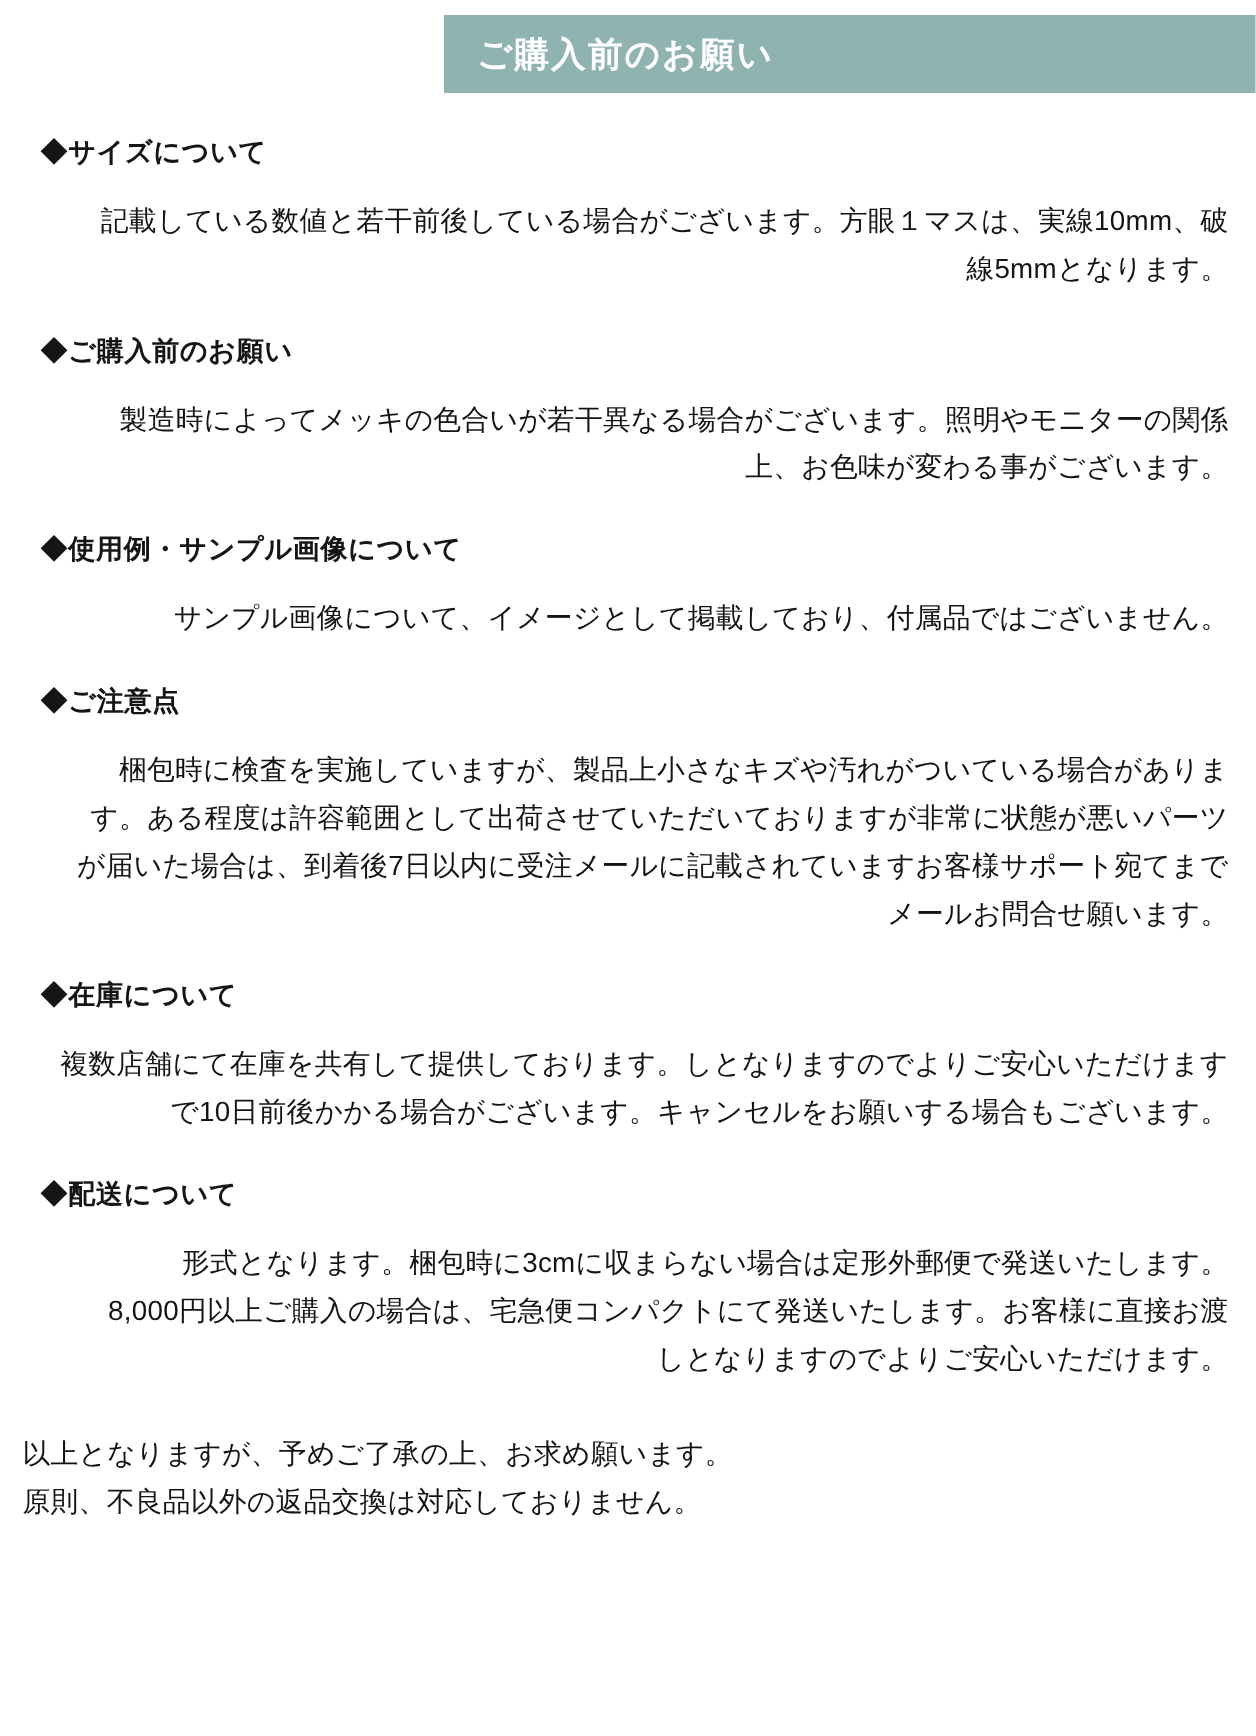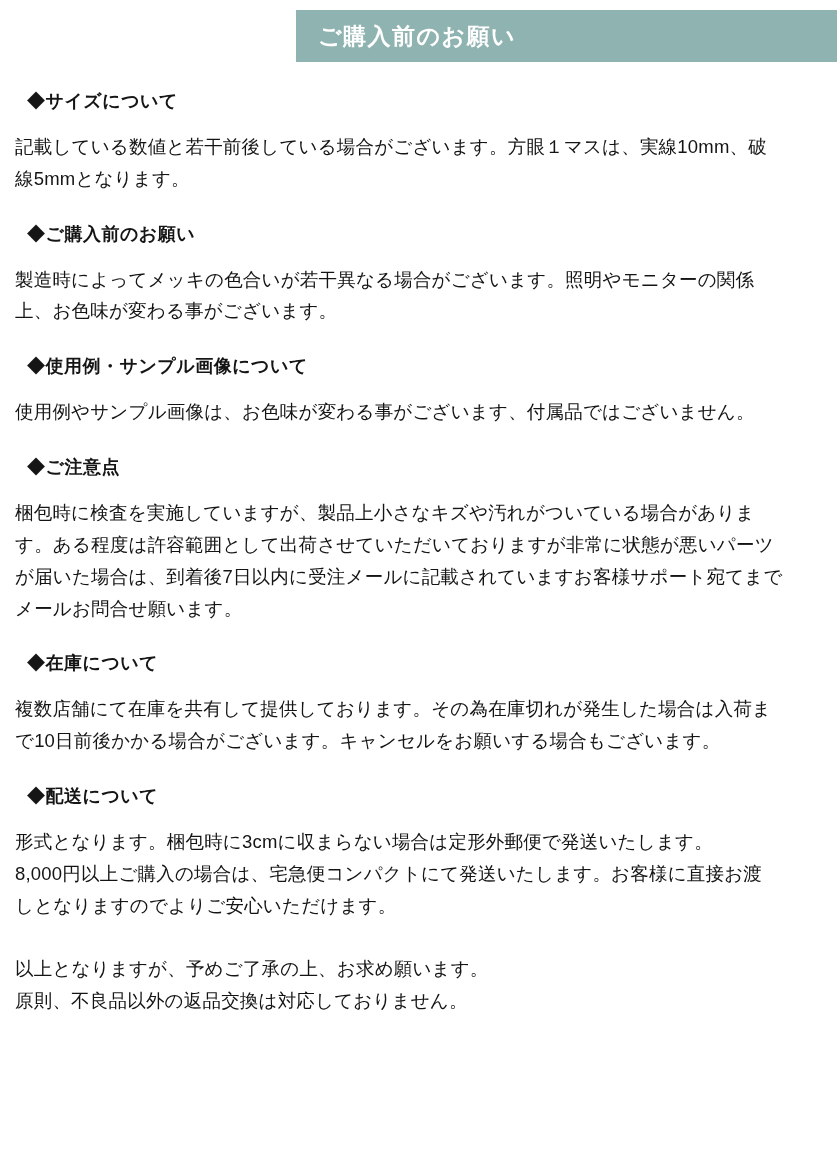--- a/index.html
+++ b/index.html
@@ -83,20 +83,21 @@
   .section-body {
     font-size: 18.5px;
     line-height: 1.72;
     color: #141414;
     margin: 18px 0 0 6px;
     letter-spacing: 0.2px;
   }
   .section-body .line {
     display: block;
     white-space: pre;
+    text-align: right;
   }
   .closing {
     font-size: 18.5px;
     line-height: 1.72;
     color: #141414;
     margin: 34px 0 0 6px;
     letter-spacing: 0.2px;
   }
   .closing .line {
     display: block;
@@ -129,38 +130,38 @@
       <div class="section-heading">◆ご購入前のお願い</div>
       <div class="section-body">
         <span class="line">製造時によってメッキの色合いが若干異なる場合がございます。照明やモニターの関係</span>
         <span class="line">上、お色味が変わる事がございます。</span>
       </div>
     </div>
 
     <div class="section">
       <div class="section-heading">◆使用例・サンプル画像について</div>
       <div class="section-body">
-        <span class="line">使用例やサンプル画像は、お色味が変わる事がございます、付属品ではございません。</span>
+        <span class="line">サンプル画像について、イメージとして掲載しており、付属品ではございません。</span>
       </div>
     </div>
 
     <div class="section">
       <div class="section-heading">◆ご注意点</div>
       <div class="section-body">
         <span class="line">梱包時に検査を実施していますが、製品上小さなキズや汚れがついている場合がありま</span>
         <span class="line">す。ある程度は許容範囲として出荷させていただいておりますが非常に状態が悪いパーツ</span>
         <span class="line">が届いた場合は、到着後7日以内に受注メールに記載されていますお客様サポート宛てまで</span>
         <span class="line">メールお問合せ願います。</span>
       </div>
     </div>
 
     <div class="section">
       <div class="section-heading">◆在庫について</div>
       <div class="section-body">
-        <span class="line">複数店舗にて在庫を共有して提供しております。その為在庫切れが発生した場合は入荷ま</span>
+        <span class="line">複数店舗にて在庫を共有して提供しております。しとなりますのでよりご安心いただけます</span>
         <span class="line">で10日前後かかる場合がございます。キャンセルをお願いする場合もございます。</span>
       </div>
     </div>
 
     <div class="section">
       <div class="section-heading">◆配送について</div>
       <div class="section-body">
         <span class="line">形式となります。梱包時に3cmに収まらない場合は定形外郵便で発送いたします。</span>
         <span class="line">8,000円以上ご購入の場合は、宅急便コンパクトにて発送いたします。お客様に直接お渡</span>
         <span class="line">しとなりますのでよりご安心いただけます。</span>

